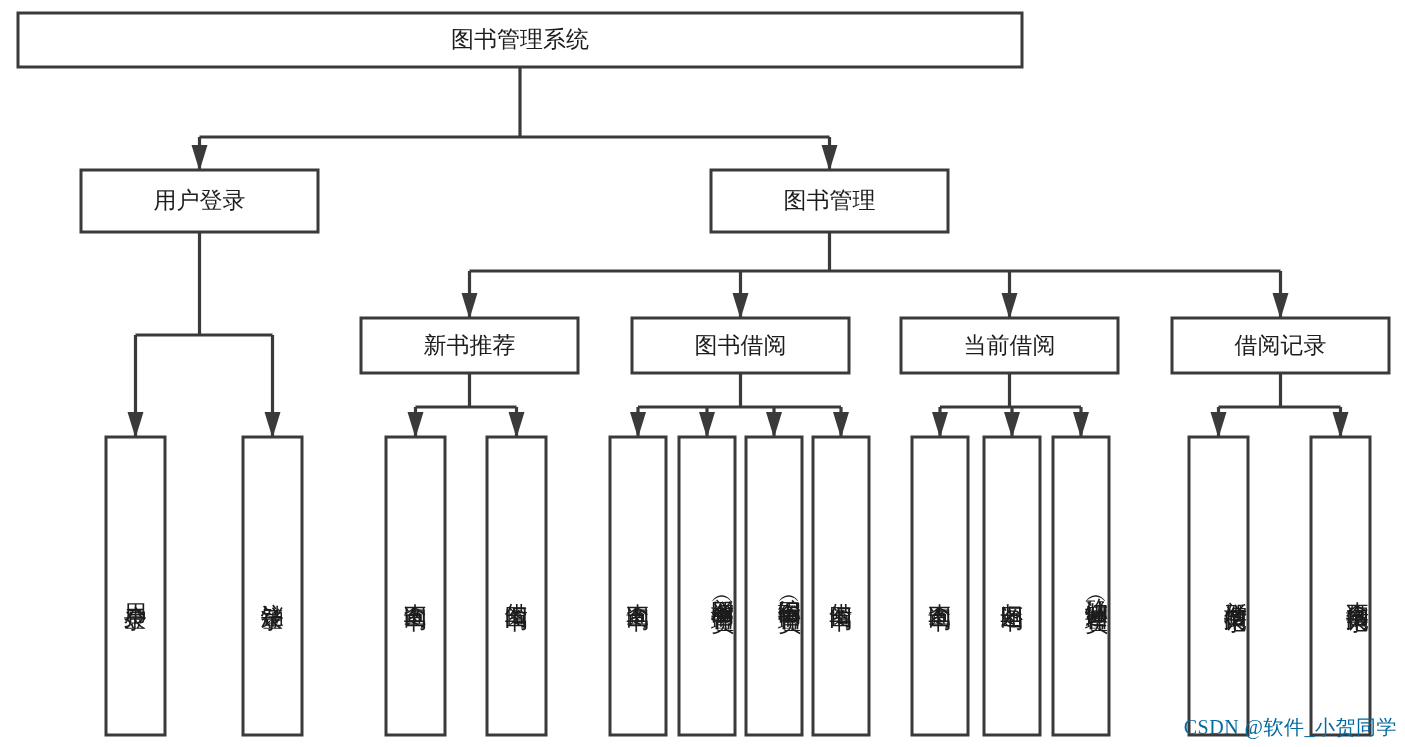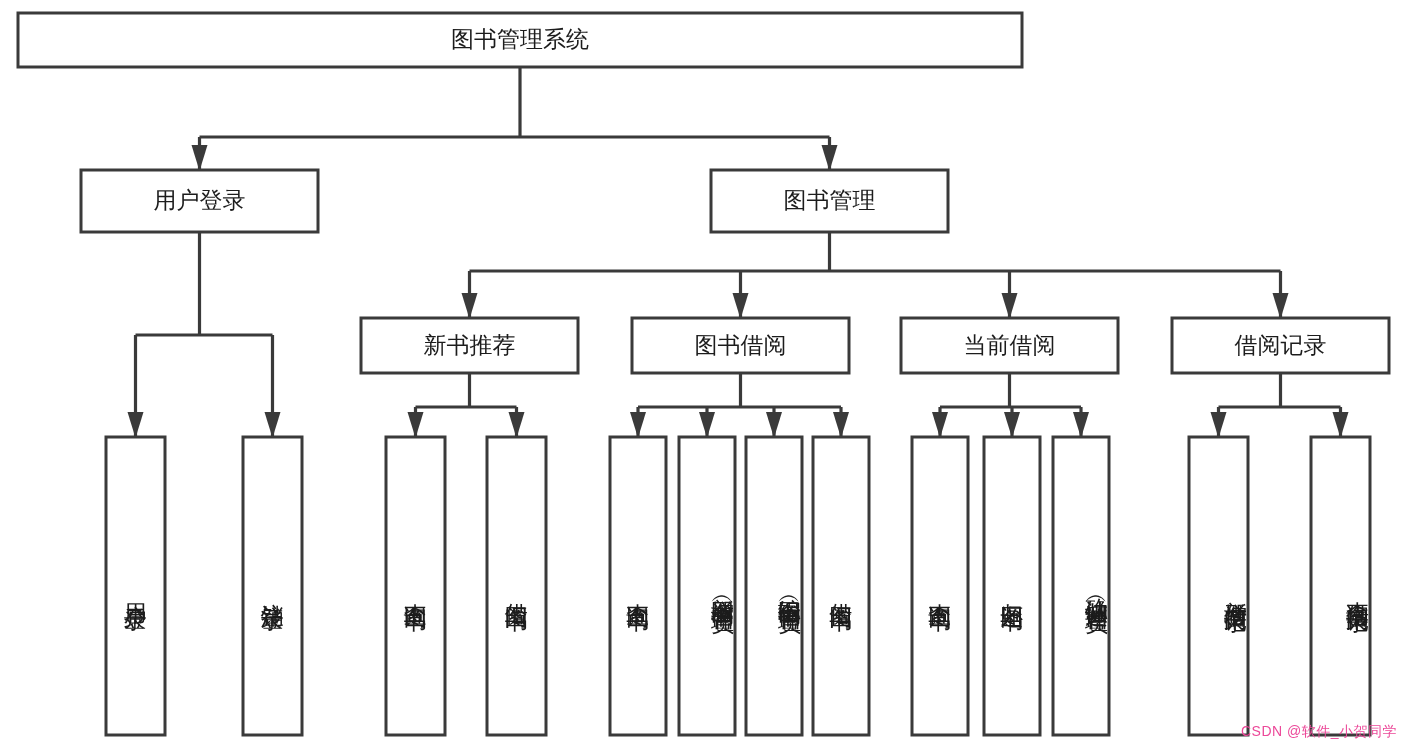--- a/index.html
+++ b/index.html
@@ -65,23 +65,23 @@
     display: flex;
     align-items: flex-start;
     justify-content: center;
     white-space: nowrap;
     pointer-events: none;
   }
   .watermark {
     position: absolute;
     right: 8px;
     bottom: 6px;
-    font-family: Liberation Sans, sans-serif;
-    font-size: 14px;
-    color: #ec4899;
+    font-family: Liberation Serif, serif;
+    font-size: 20px;
+    color: #0369a1;
     letter-spacing: 0.5px;
     white-space: nowrap;
   }
 </style>
 </head>
 <body>
 
 <div id="chart-root">
   <svg id="chart-svg" width="1405" height="747" viewBox="0 0 1405 747" xmlns="http://www.w3.org/2000/svg">
 

